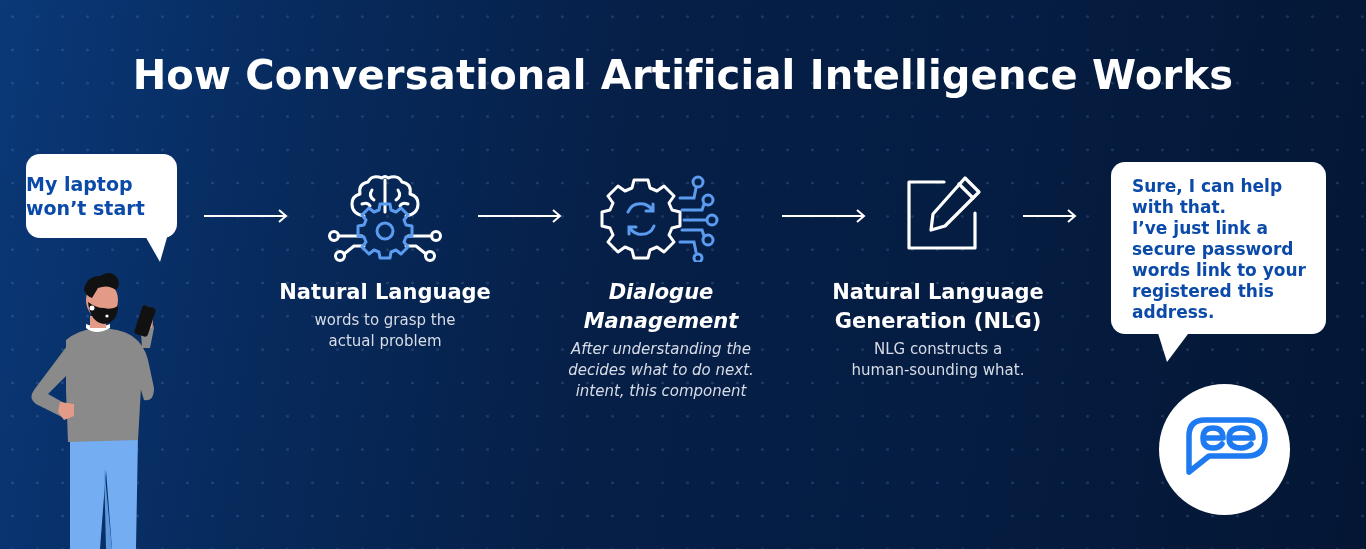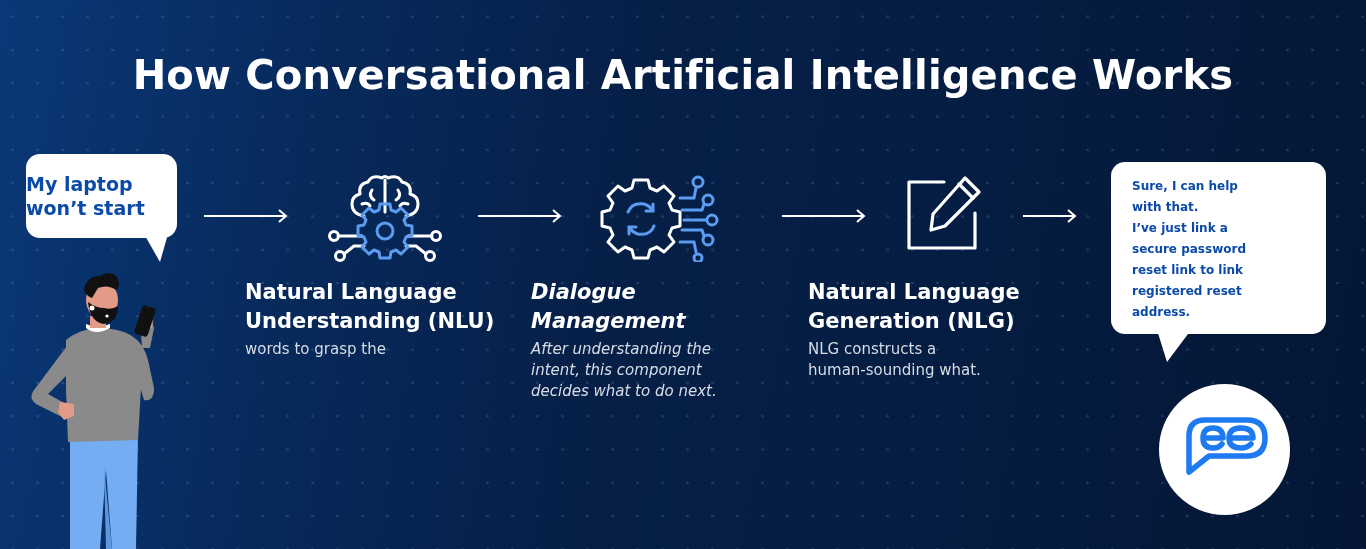--- a/index.html
+++ b/index.html
@@ -43,21 +43,21 @@
   }
   .bubble-user .tail {
     position: absolute; left: 118px; top: 80px;
     width: 0; height: 0;
     border-left: 16px solid transparent;
     border-right: 8px solid transparent;
     border-top: 28px solid #ffffff;
   }
   .bubble-bot {
     left: 1111px; top: 162px; width: 215px; height: 172px;
-    font-size: 12px;
+    font-size: 17px;
     line-height: 21px;
     padding: 14px 0 0 21px;
   }
   .bubble-bot .tail {
     position: absolute; left: 46px; top: 168px;
     width: 0; height: 0;
     border-left: 10px solid transparent;
     border-right: 24px solid transparent;
     border-top: 32px solid #ffffff;
   }
@@ -66,20 +66,21 @@
   
   .arrow {
     position: absolute;
     height: 14px;
   }
   .arrow svg { display: block; }
 
   
   .step {
     position: absolute;
+    text-align: center;
     color: #ffffff;
   }
   .step .icon { margin: 0 auto; display: block; }
   .step .heading {
     font-weight: bold;
     font-size: 21px;
     line-height: 29px;
     margin-top: 16px;
   }
   .step .desc {
@@ -190,24 +191,24 @@
         <polyline points="80,74 90,74 100,82"></polyline>
         <circle cx="104" cy="84" r="4.5"></circle>
       </g>
       <g fill="none" stroke="#5b9cf0" stroke-width="3" stroke-linejoin="round">
         <path d="M54 42 L64 42 L65 48 L70 50 L75 46 L82 53 L78 58 L80 63 L86 64 L86 74 L80 75 L78 80 L82 85 L75 92 L70 88 L65 90 L64 96 L54 96 L53 90 L48 88 L43 92 L36 85 L40 80 L38 75 L32 74 L32 64 L38 63 L40 58 L36 53 L43 46 L48 50 L53 48 Z" transform="translate(0,-10) scale(1)"></path>
         <circle cx="59" cy="59" r="8"></circle>
       </g>
     </svg>
     <div class="heading">
       <span>Natural Language</span>
-      <span>Understanding (NLU)</span>
     </div>
     <div class="desc">
       <span>words to grasp the</span>
+      <span>actual problem</span>
     </div>
   </div>
 
   <div class="step" style="left:531px; top:172px; width:260px;font-style:italic;">
     <svg class="icon" width="126" height="90" viewBox="0 0 126 90">
       <g fill="none" stroke="#ffffff" stroke-width="3" stroke-linejoin="round">
         <path d="M32 8 L46 8 L48 16 L55 19 L62 14 L72 24 L67 31 L70 38 L78 40 L78 54 L70 56 L67 63 L72 70 L62 80 L55 75 L48 78 L46 86 L32 86 L30 78 L23 75 L16 80 L6 70 L11 63 L8 56 L0 54 L0 40 L8 38 L11 31 L6 24 L16 14 L23 19 L30 16 Z" transform="translate(4,0)"></path>
       </g>
       <g fill="none" stroke="#5b9cf0" stroke-width="3" stroke-linecap="round">
         <path d="M30 40 Q34 30 46 32 Q52 34 54 38"></path>
@@ -226,22 +227,22 @@
         <polyline points="82,70 96,70 98,80"></polyline>
         <circle cx="100" cy="86" r="4"></circle>
       </g>
     </svg>
     <div class="heading">
       <span>Dialogue</span>
       <span>Management</span>
     </div>
     <div class="desc">
       <span>After understanding the</span>
+      <span>decides what to do next.</span>
       <span>intent, this component</span>
-      <span>decides what to do next.</span>
     </div>
   </div>
 
   <div class="step" style="left:808px; top:172px; width:260px;">
     <svg class="icon" width="90" height="90" viewBox="0 0 90 90">
       <g fill="none" stroke="#ffffff" stroke-width="3.2" stroke-linecap="round" stroke-linejoin="round">
         <polyline points="51,10 16,10 16,76 82,76 82,41"></polyline>
         <path d="M72 6 L86 20 L52 54 L38 58 L40 42 Z"></path>
         <line x1="66" y1="12" x2="80" y2="26"></line>
       </g>
@@ -254,22 +255,22 @@
       <span>NLG constructs a</span>
       <span>human-sounding what.</span>
     </div>
   </div>
 
   <div class="bubble bubble-bot">
     <span class="line">Sure, I can help</span>
     <span class="line">with that.</span>
     <span class="line">I’ve just link a</span>
     <span class="line">secure password</span>
-    <span class="line">reset link to link</span>
-    <span class="line">registered reset</span>
+    <span class="line">words link to your</span>
+    <span class="line">registered this</span>
     <span class="line">address.</span>
     <div class="tail"></div>
   </div>
 
   <div class="logo-circle">
     <svg width="131" height="131" viewBox="0 0 131 131">
       <g fill="none" stroke="#1d7af0" stroke-width="5.5" stroke-linejoin="round" stroke-linecap="round">
         <path d="M30 88 L30 52 Q30 36 46 36 L88 36 Q106 36 106 54 Q106 72 88 72 L50 72 L30 88 Z"></path>
 
         <path d="M44 54 L64 54 Q64 44 54 44 Q44 44 44 54 Q44 64 54 64 Q60 64 63 60"></path>

